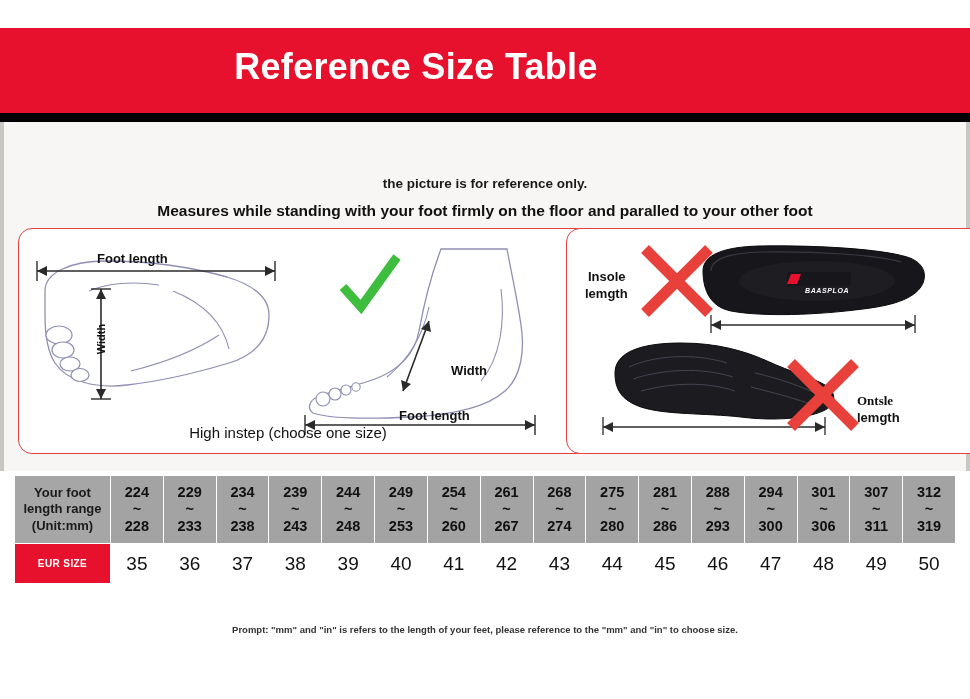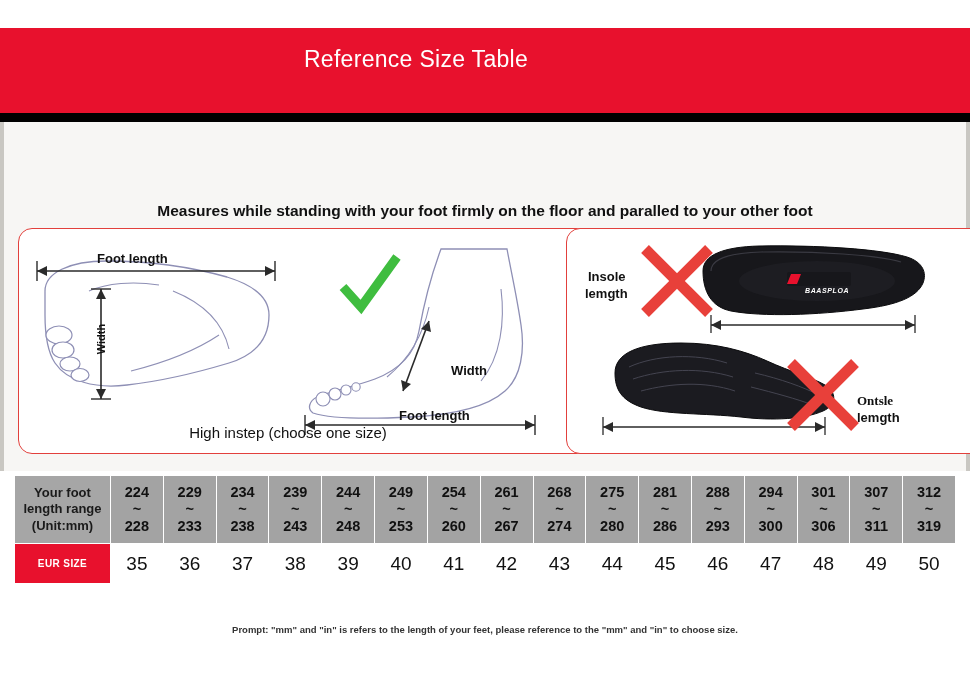--- a/index.html
+++ b/index.html
@@ -20,22 +20,22 @@
   .header-band {
     position: absolute; left: 0; top: 28px;
     width: 970px; height: 85px;
     background: #e8112d;
   }
   .header-title {
     position: absolute; left: 0; top: 46px;
     width: 832px;
     text-align: center;
     color: #ffffff;
-    font-size: 23px;
-    font-weight: normal;
+    font-size: 36px;
+    font-weight: bold;
     letter-spacing: 0.3px;
   }
   .black-bar {
     position: absolute; left: 0; top: 113px;
     width: 970px; height: 9px;
     background: #000000;
   }
 
   
   .body-panel {
@@ -167,20 +167,21 @@
 <body>
 
 <div id="page">
 
   <div class="header-band"></div>
   <div class="header-title">Reference Size Table</div>
   <div class="black-bar"></div>
 
   <div class="body-panel"></div>
 
+  <div class="sub2">the picture is for reference only.</div>
   <div class="measure-line">Measures while standing with your foot firmly on the floor and paralled to your other foot</div>
 
   <div class="card card-left">
 
     <svg width="268" height="222" viewBox="0 0 268 222" style="position:absolute;left:4px;top:2px;">
 
       <path d="M22,60 C22,42 46,30 84,30 C130,30 168,36 204,46 C230,54 246,66 246,84
                C246,108 232,124 206,132 C176,141 140,150 104,154 C72,158 44,150 32,132
                C24,120 22,100 22,84 Z" fill="#ffffff" stroke="#8e8fb5" stroke-width="1.3"></path>
 

